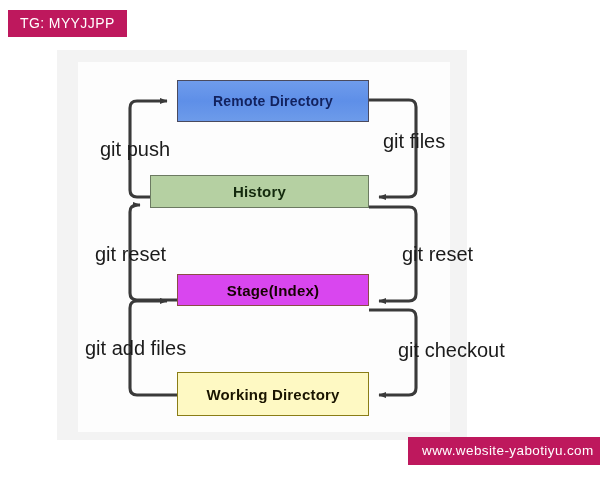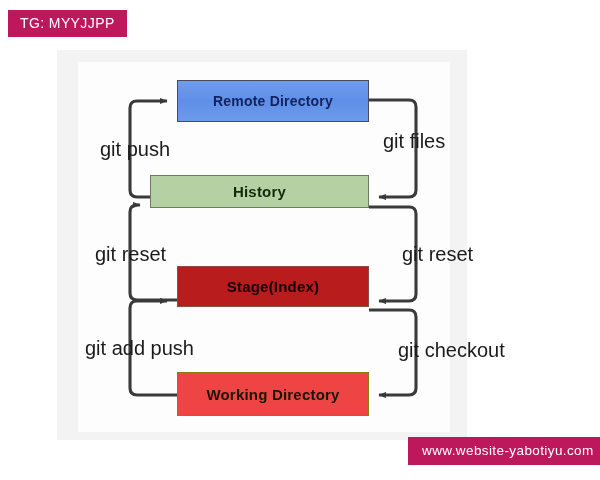--- a/index.html
+++ b/index.html
@@ -79,29 +79,29 @@
     border-color:#4a4a5e;
   }
   #node-history{
     left:150px;top:175px;width:219px;height:33px;
     background:#b5d0a2;
     color:#13290d;
     font-size:15px;
     border-color:#6c7a62;
   }
   #node-stage{
-    left:177px;top:266px;width:192px;height:41px;
-    background:#b91c1c;
+    left:177px;top:274px;width:192px;height:32px;
+    background:#d946ef;
     color:#160302;
     font-size:15px;
     border-color:#8a4d47;
   }
   #node-working{
     left:177px;top:372px;width:192px;height:44px;
-    background:#ef4444;
+    background:#fef9c3;
     color:#1a1500;
     font-size:15px;
     border-color:#8a7d16;
   }
 
   
   .elabel{
     position:absolute;
     z-index:8;
     color:#1b1b1b;
@@ -151,21 +151,21 @@
 <div class="node" id="node-history">History</div>
 
 <div class="node" id="node-stage">Stage(Index)</div>
 
 <div class="node" id="node-working">Working Directory</div>
 
 <div class="elabel" id="lbl-push">git push</div>
 
 <div class="elabel" id="lbl-commit">git reset</div>
 
-<div class="elabel" id="lbl-add">git add push</div>
+<div class="elabel" id="lbl-add">git add files</div>
 
 <div class="elabel" id="lbl-pull">git files</div>
 
 <div class="elabel" id="lbl-reset">git reset</div>
 
 <div class="elabel" id="lbl-checkout">git checkout</div>
 
 <div class="wm" id="wm-bottom">www.website-yabotiyu.com</div>
 
 </body></html>

